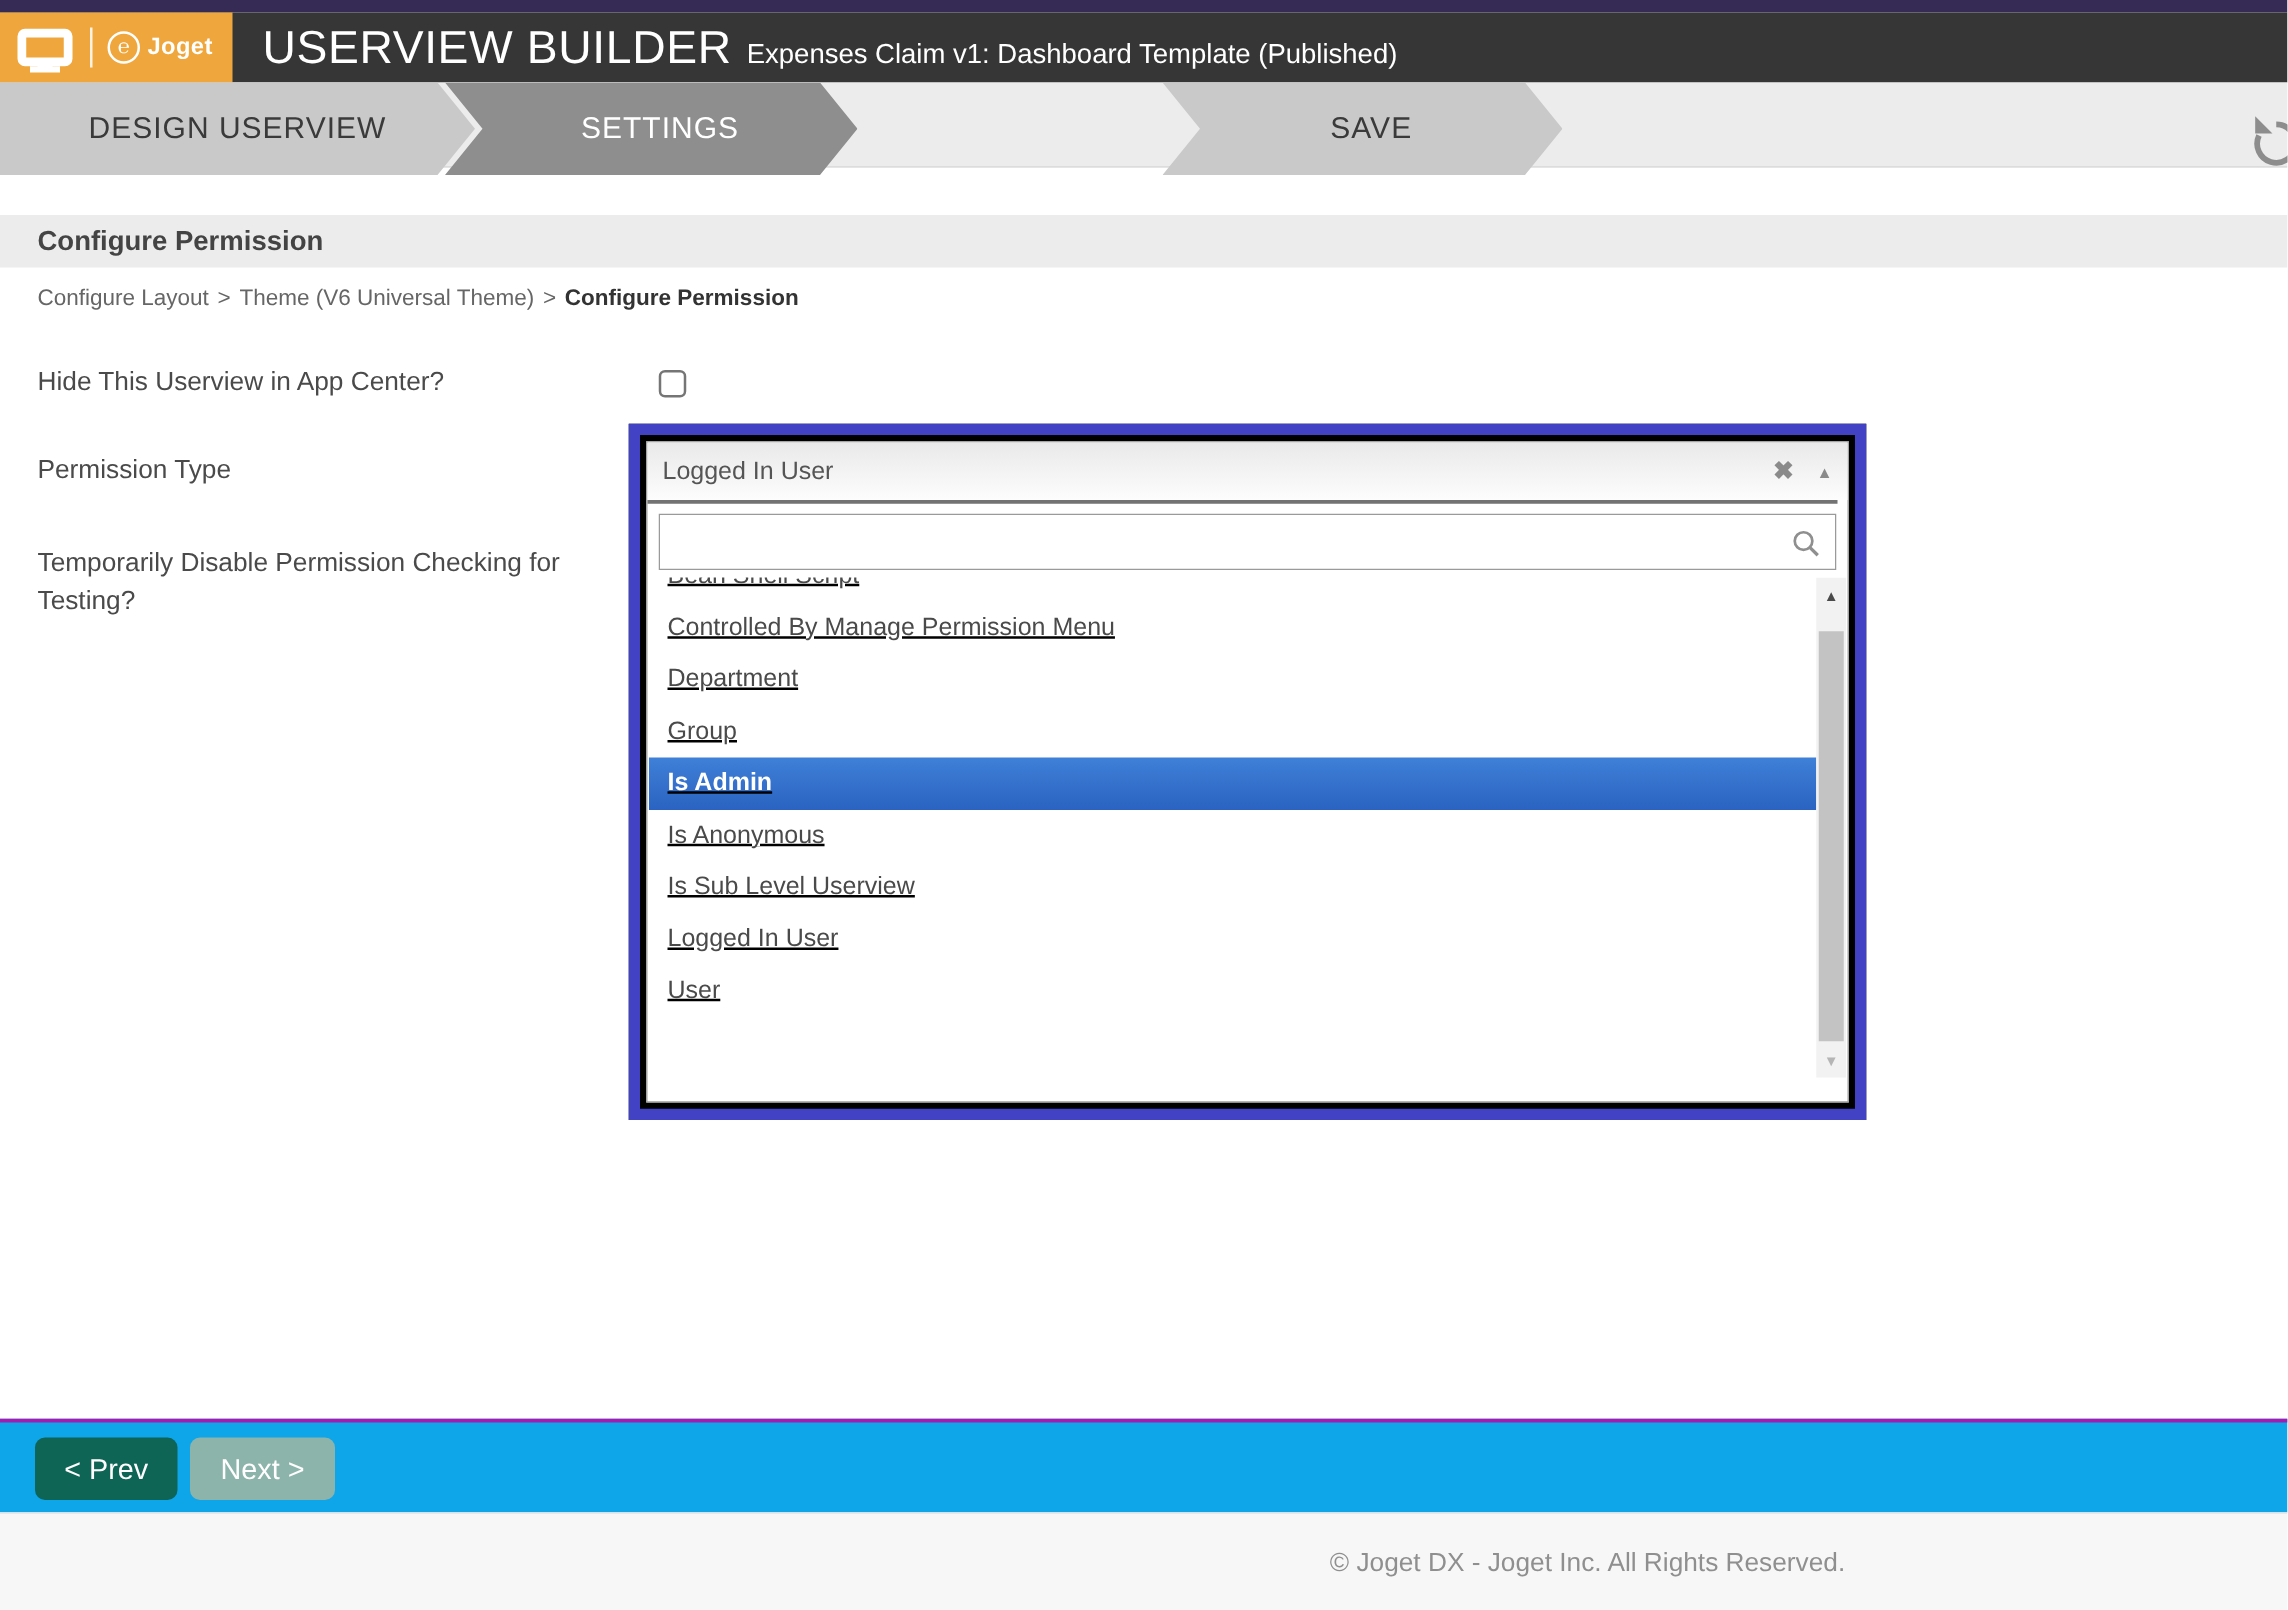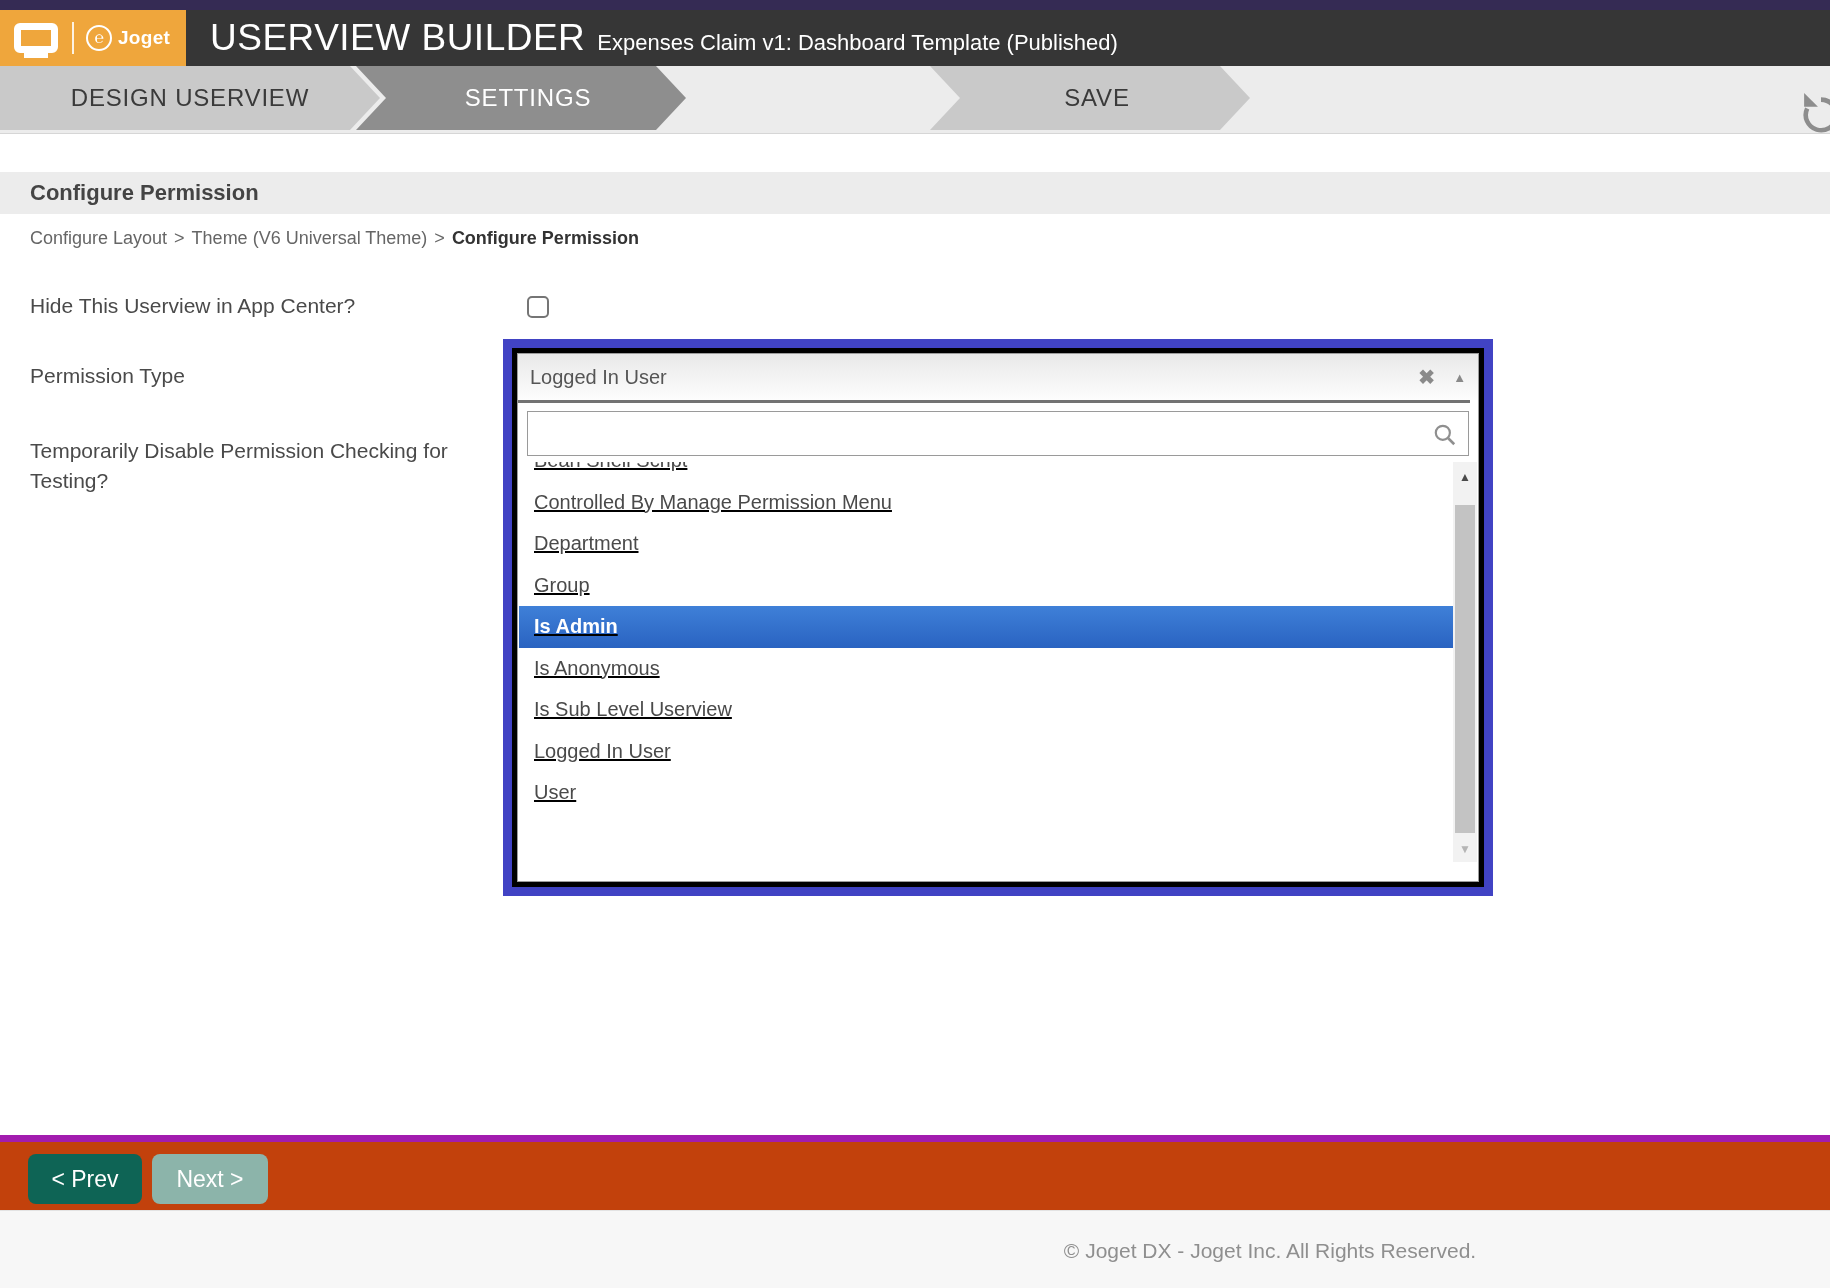--- a/index.html
+++ b/index.html
@@ -21,21 +21,21 @@
   .monitor-icon:before{content:""; position:absolute; left:3px; top:23px; width:24px; height:5px; background:#fff;}
   .logo-divider{width:2px; height:32px; background:rgba(255,255,255,.85); margin:0 12px 0 14px;}
   .joget-circle{width:26px; height:26px; border:2px solid #fff; border-radius:50%; color:#fff; font-size:16px; line-height:22px; text-align:center; font-weight:bold;}
   .joget-word{color:#fff; font-size:19px; font-weight:bold; margin-left:6px; letter-spacing:.3px;}
   .title-area{display:flex; align-items:baseline; padding-left:24px; white-space:nowrap;}
   .builder-title{color:#fff; font-size:37px; font-weight:400; letter-spacing:.5px;}
   .builder-subtitle{color:#fff; font-size:22px; font-weight:400; margin-left:12px;}
 
   
   .tab-strip{position:absolute; left:0; top:66px; width:1830px; height:68px; background:#ececec; border-bottom:1px solid #d6d6d6;}
-  .tab{position:absolute; top:0; height:64px; background:#c9c9c9; color:#3a3a3a; font-size:24px; letter-spacing:.8px; display:flex; align-items:center; justify-content:center; cursor:pointer;}
+  .tab{position:absolute; top:0; height:74px; background:#c9c9c9; color:#3a3a3a; font-size:24px; letter-spacing:.8px; display:flex; align-items:center; justify-content:center; cursor:pointer;}
   .tab-first{clip-path:polygon(0 0, calc(100% - 30px) 0, 100% 50%, calc(100% - 30px) 100%, 0 100%);}
   .tab-mid{clip-path:polygon(0 0, calc(100% - 30px) 0, 100% 50%, calc(100% - 30px) 100%, 0 100%, 30px 50%); padding-left:14px;}
   .tab.active{background:var(--active-tab); color:#fff;}
   .t1{left:0; width:380px;}
   .t2{left:356px; width:330px;}
   .t3{left:662px; width:318px;}
   .t4{left:930px; width:320px;}
   .undo-wrap{position:absolute; left:1798px; top:88px; width:46px; height:50px;}
 
   
@@ -66,21 +66,21 @@
   .dd-list-region{flex:1; position:relative; overflow:hidden; margin:0 1px;}
   .dd-options{list-style:none; position:absolute; left:0; right:24px; top:-22px;text-decoration:underline;}
   .dd-options li{height:41.5px; line-height:41.5px; padding-left:15px; font-size:20px; color:#4a4a4a; cursor:pointer; white-space:nowrap;}
   .dd-options li.hl{background:linear-gradient(var(--highlight-top), var(--highlight-bottom)); color:#fff; font-weight:600;}
   .dd-scrollbar{position:absolute; right:0; top:0; width:24px; height:400px; background:#f2f2f2;}
   .sb-up{position:absolute; top:0; left:0; width:24px; height:30px; text-align:center; color:#4a4a4a; font-size:12px; line-height:30px; cursor:pointer;}
   .sb-thumb{position:absolute; top:43px; left:2px; width:20px; height:328px; background:#c3c3c3; cursor:pointer;}
   .sb-down{position:absolute; bottom:0; left:0; width:24px; height:26px; text-align:center; color:#b5b5b5; font-size:12px; line-height:26px; cursor:pointer;}
 
   
-  .btn-bar{position:absolute; left:0; top:1135px; width:1830px; height:75px; border-top:7px solid #a21caf; background:#c2410c;}
+  .btn-bar{position:absolute; left:0; top:1135px; width:1830px; height:75px; border-top:3px solid #a21caf; background:#0ea5e9;}
   .btn{position:absolute; top:12px; height:50px; border:none; border-radius:8px; color:#fff; font-size:23px; font-family:"Liberation Sans", sans-serif; cursor:pointer;}
   .btn-prev{left:28px; width:114px; background:var(--prev-button);}
   .btn-next{left:152px; width:116px; background:var(--next-button);}
   .footer{position:absolute; left:0; top:1210px; width:1830px; height:78px; background:#f7f7f7; border-top:1px solid #e3e3e3;}
   .footer-text{position:absolute; left:1270px; top:28px; transform:translateX(-50%); font-size:21px; color:#8f8f8f; white-space:nowrap;}
 </style>
 </head>
 <body>
 
 <div class="top-strip"></div>

